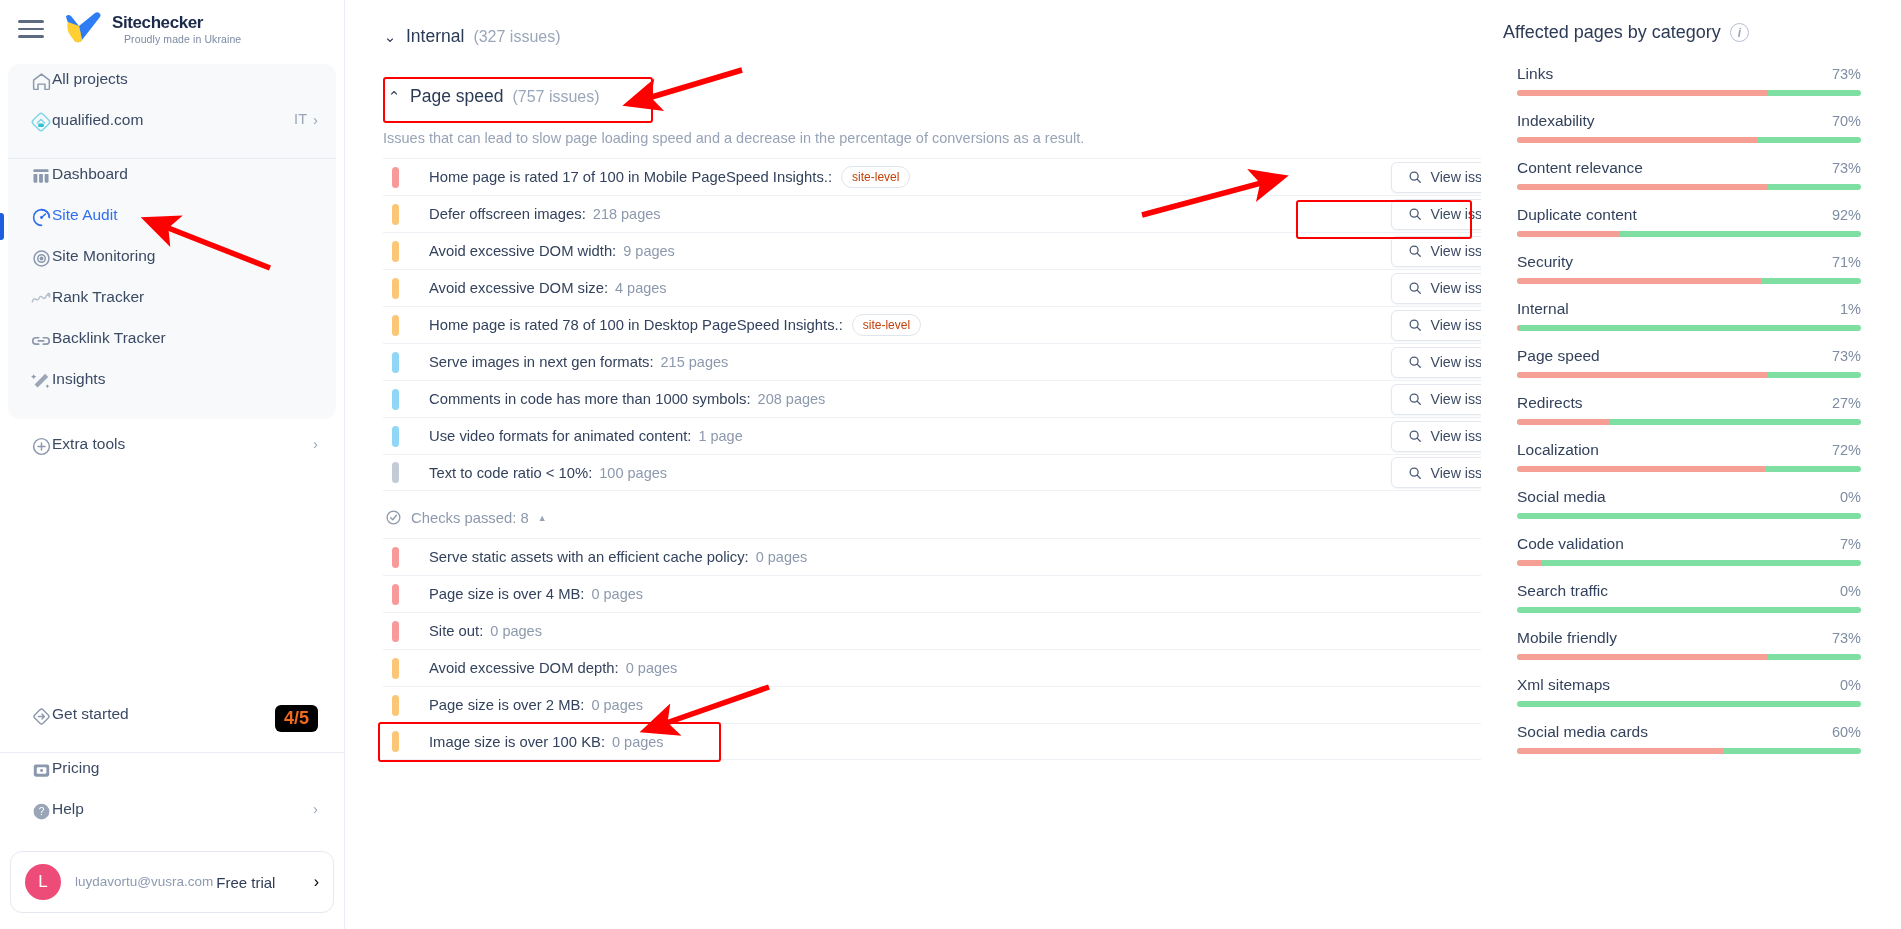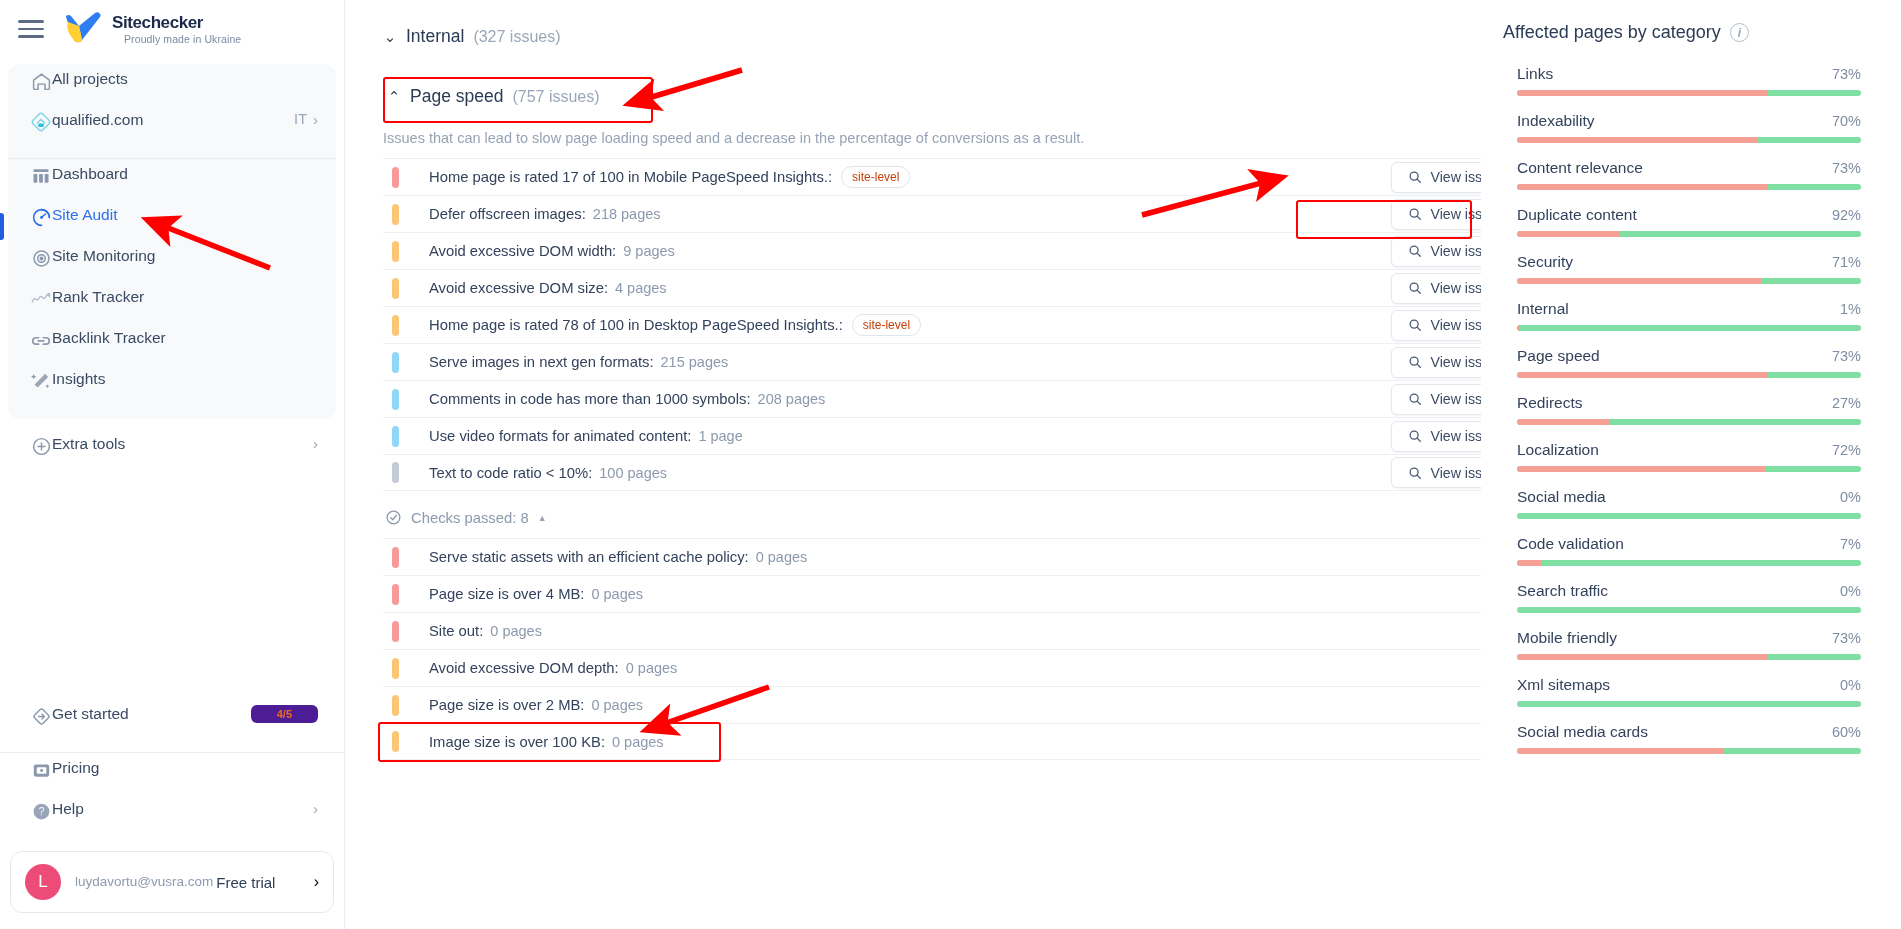--- a/index.html
+++ b/index.html
@@ -45,22 +45,22 @@
   .nav-item.active { color: #2f6fed; }
   .nav-item.active .ico { color: #2f6fed; }
   .nav-item .chev { color: #9aa6b8; font-size: 15px; }
   .nav-sep { height: 1px; background: #e7ecf2; margin: 6px 0; }
   .active-bar {
     position: absolute; left: -8px; top: 7px;
     width: 4px; height: 27px; background: #1f5ee0; border-radius: 0 3px 3px 0;
   }
   .nav-free { padding: 0 8px; margin-top: 6px; }
   .tag-45 {
-    background: #4c1d95; color: #ef6a1e; font-size: 11px; font-weight: 600;
-    border-radius: 6px; padding: 3px 26px;
+    background: #000000; color: #ef6a1e; font-size: 18px; font-weight: 600;
+    border-radius: 6px; padding: 3px 9px;
   }
   .sb-spacer { flex: 1 1 auto; }
   .sb-divider { height: 1px; background: #e9edf3; margin: 6px 0 0 0; }
   .acct-card {
     margin: 10px 10px 16px 10px;
     border: 1px solid #e4e9f0; border-radius: 12px;
     display: flex; align-items: center; gap: 14px;
     padding: 12px 14px; cursor: pointer;
   }
   .avatar {

